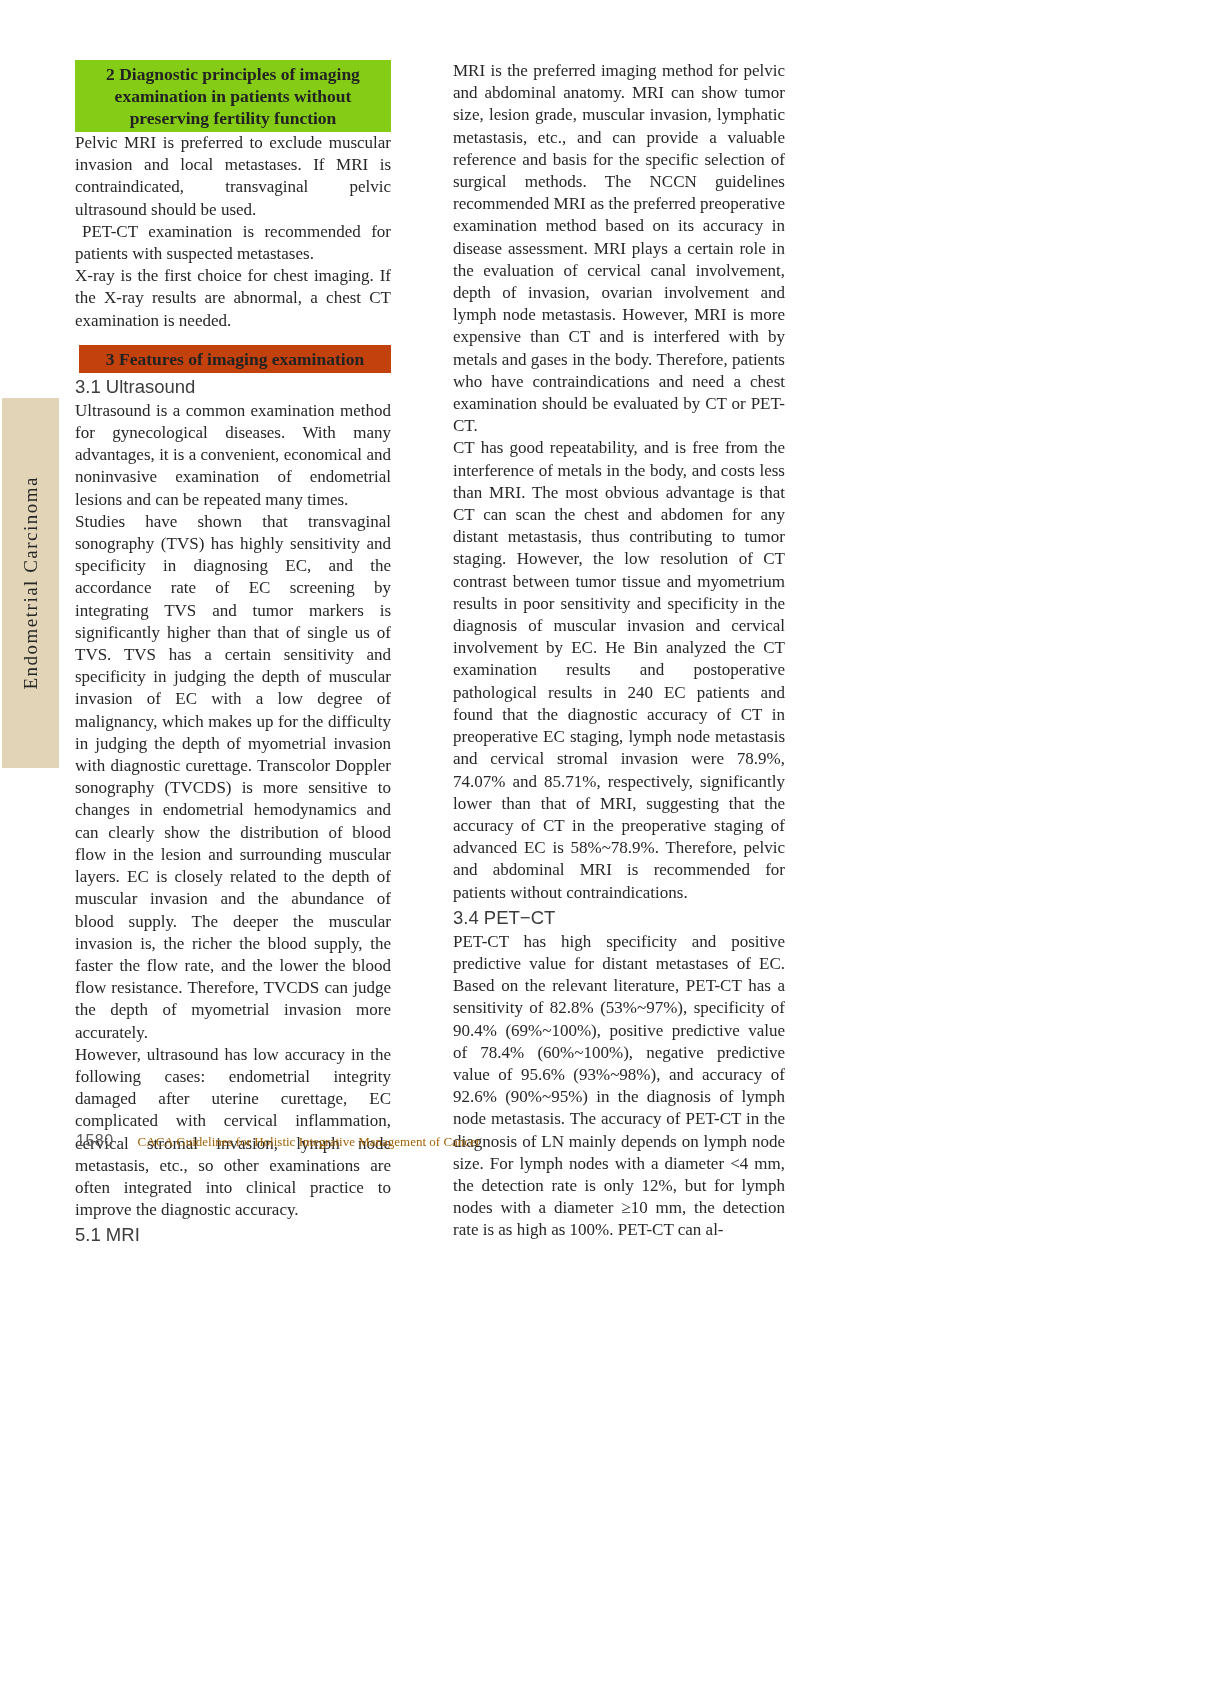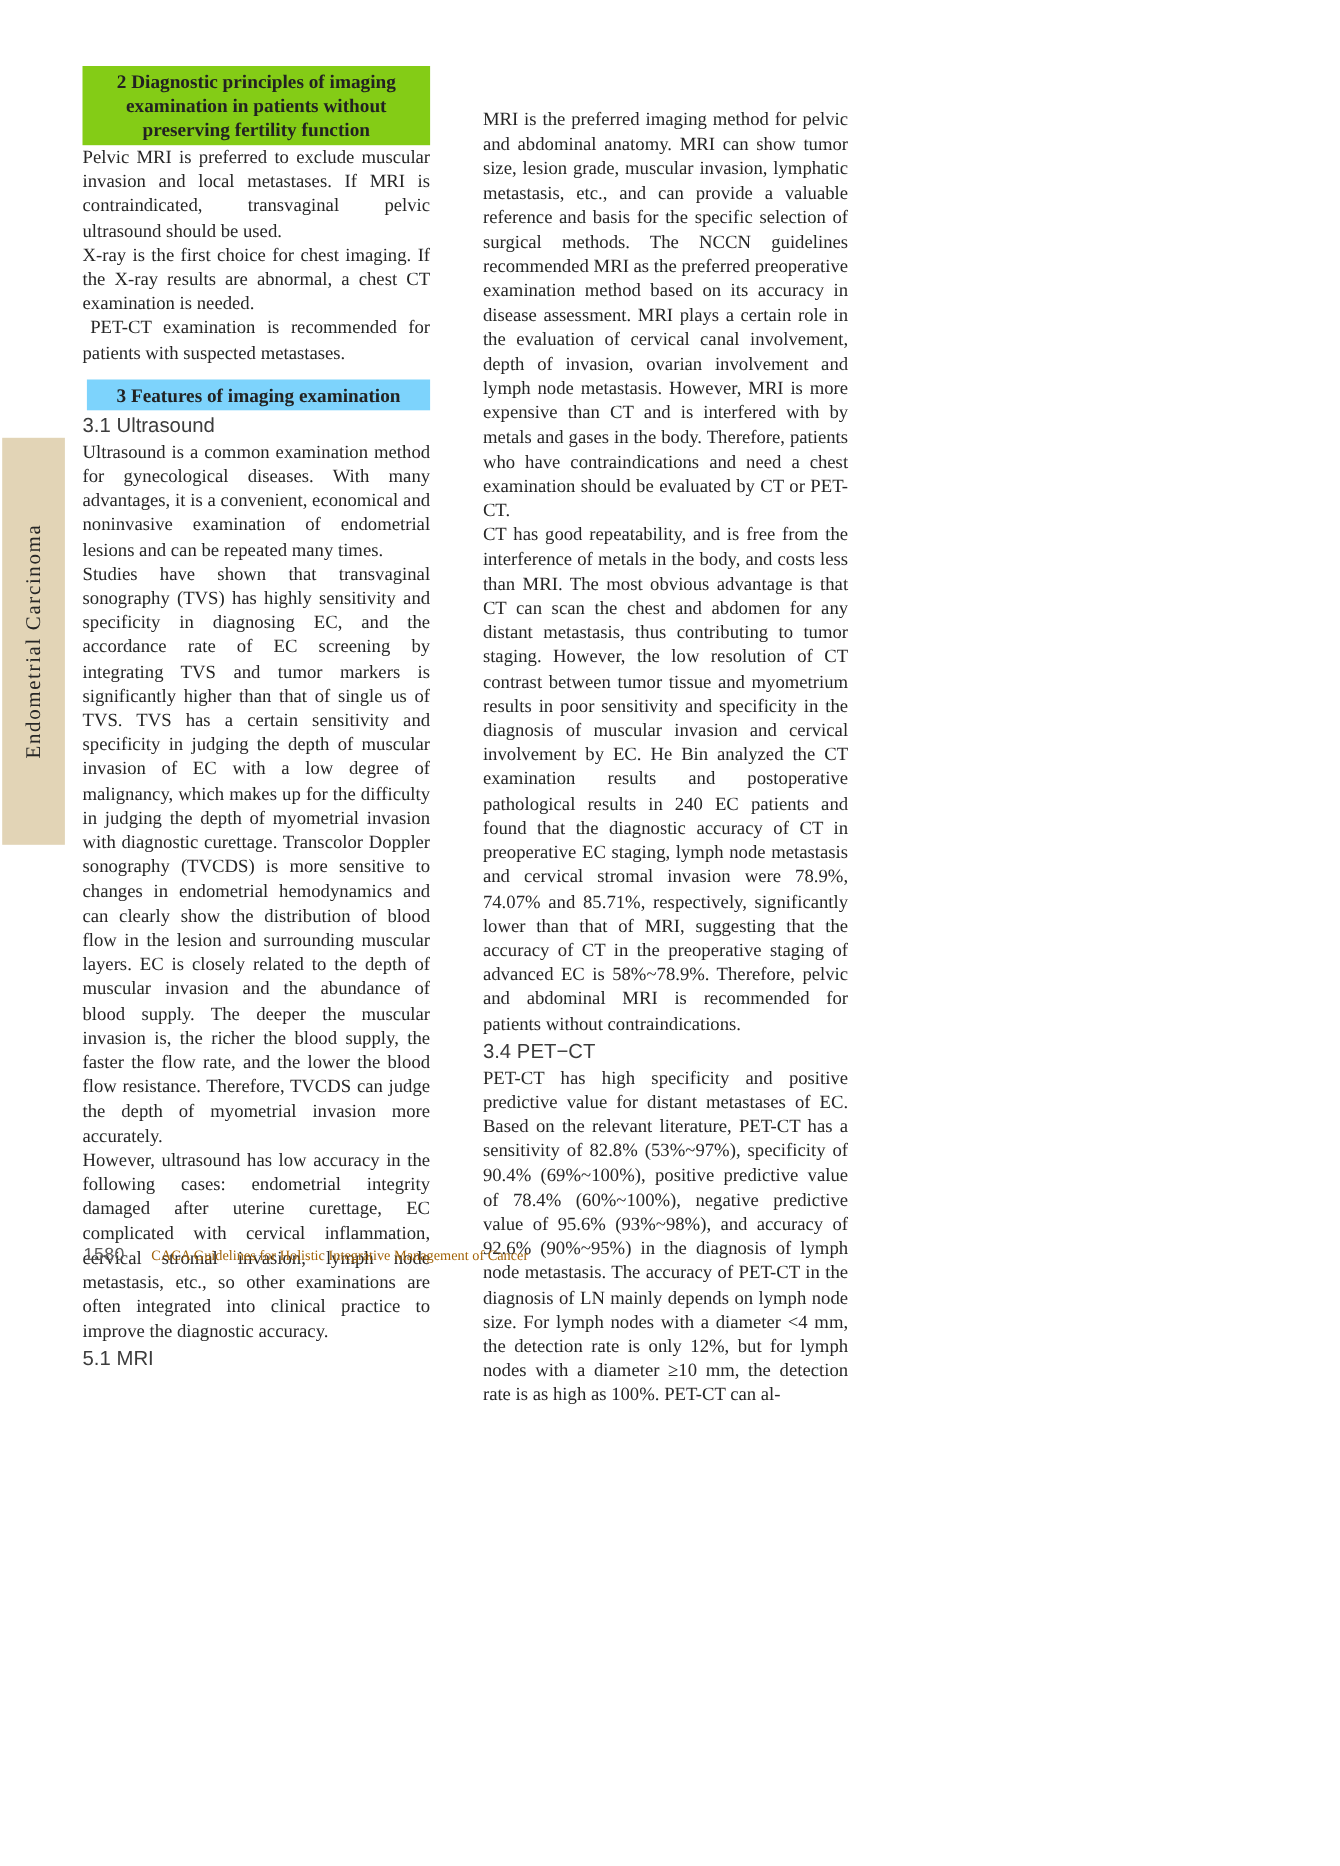--- a/index.html
+++ b/index.html
@@ -17,21 +17,21 @@
   }
   .side-label{
     writing-mode:vertical-rl;
     transform:rotate(180deg);
     font-family:"Liberation Serif", serif;
     font-size:19px;color:#262626;letter-spacing:1.5px;white-space:nowrap;
   }
   
   .col{position:absolute;top:60px;}
   .col-left{left:75px;width:316px;}
-  .col-right{left:439px;width:332px;margin-top:38px;}
+  .col-right{left:453px;width:332px;}
   .h-box{
     text-align:center;font-weight:bold;
     font-size:17.5px;line-height:22px;
     padding:3px 6px;color:#222222;
   }
   .h-box.second{margin-top:13px;margin-left:4px;}
   .subhead{
     font-family:"Liberation Sans", sans-serif;
     font-size:18.5px;line-height:25px;color:#3c3c3c;
     margin:1px 0 1px 0;font-weight:400;
@@ -63,23 +63,23 @@
 
 <div class="page">
 
   <div class="side-strip" style="background-color: rgb(226, 212, 182);">
     <span class="side-label">Endometrial Carcinoma</span>
   </div>
 
   <div class="col col-left">
     <div class="h-box" style="background-color: #84cc16;">2 Diagnostic principles of imaging examination in patients without preserving fertility function</div>
     <p class="body">Pelvic MRI is preferred to exclude muscular invasion and local metastases. If MRI is contraindicated, transvaginal pelvic ultrasound should be used.</p>
+    <p class="body indent">PET-CT examination is recommended for patients with suspected metastases.</p>
     <p class="body">X-ray is the first choice for chest imaging. If the X-ray results are abnormal, a chest CT examination is needed.</p>
-    <p class="body indent">PET-CT examination is recommended for patients with suspected metastases.</p>
-    <div class="h-box second" style="background-color: #7dd3fc;">3 Features of imaging examination</div>
+    <div class="h-box second" style="background-color: #c2410c;">3 Features of imaging examination</div>
     <div class="subhead">3.1 Ultrasound</div>
     <p class="body">Ultrasound is a common examination method for gynecological diseases. With many advantages, it is a convenient, economical and noninvasive examination of endometrial lesions and can be repeated many times.</p>
     <p class="body">Studies have shown that transvaginal sonography (TVS) has highly sensitivity and specificity in diagnosing EC, and the accordance rate of EC screening by integrating TVS and tumor markers is significantly higher than that of single us of TVS. TVS has a certain sensitivity and specificity in judging the depth of muscular invasion of EC with a low degree of malignancy, which makes up for the difficulty in judging the depth of myometrial invasion with diagnostic curettage. Transcolor Doppler sonography (TVCDS) is more sensitive to changes in endometrial hemodynamics and can clearly show the distribution of blood flow in the lesion and surrounding muscular layers. EC is closely related to the depth of muscular invasion and the abundance of blood supply. The deeper the muscular invasion is, the richer the blood supply, the faster the flow rate, and the lower the blood flow resistance. Therefore, TVCDS can judge the depth of myometrial invasion more accurately.</p>
     <p class="body">However, ultrasound has low accuracy in the following cases: endometrial integrity damaged after uterine curettage, EC complicated with cervical inflammation, cervical stromal invasion, lymph node metastasis, etc., so other examinations are often integrated into clinical practice to improve the diagnostic accuracy.</p>
     <div class="subhead">5.1 MRI</div>
   </div>
 
   <div class="col col-right">
     <p class="body">MRI is the preferred imaging method for pelvic and abdominal anatomy. MRI can show tumor size, lesion grade, muscular invasion, lymphatic metastasis, etc., and can provide a valuable reference and basis for the specific selection of surgical methods. The NCCN guidelines recommended MRI as the preferred preoperative examination method based on its accuracy in disease assessment. MRI plays a certain role in the evaluation of cervical canal involvement, depth of invasion, ovarian involvement and lymph node metastasis. However, MRI is more expensive than CT and is interfered with by metals and gases in the body. Therefore, patients who have contraindications and need a chest examination should be evaluated by CT or PET-CT.</p>
     <p class="body">CT has good repeatability, and is free from the interference of metals in the body, and costs less than MRI. The most obvious advantage is that CT can scan the chest and abdomen for any distant metastasis, thus contributing to tumor staging. However, the low resolution of CT contrast between tumor tissue and myometrium results in poor sensitivity and specificity in the diagnosis of muscular invasion and cervical involvement by EC. He Bin analyzed the CT examination results and postoperative pathological results in 240 EC patients and found that the diagnostic accuracy of CT in preoperative EC staging, lymph node metastasis and cervical stromal invasion were 78.9%, 74.07% and 85.71%, respectively, significantly lower than that of MRI, suggesting that the accuracy of CT in the preoperative staging of advanced EC is 58%~78.9%. Therefore, pelvic and abdominal MRI is recommended for patients without contraindications.</p>

